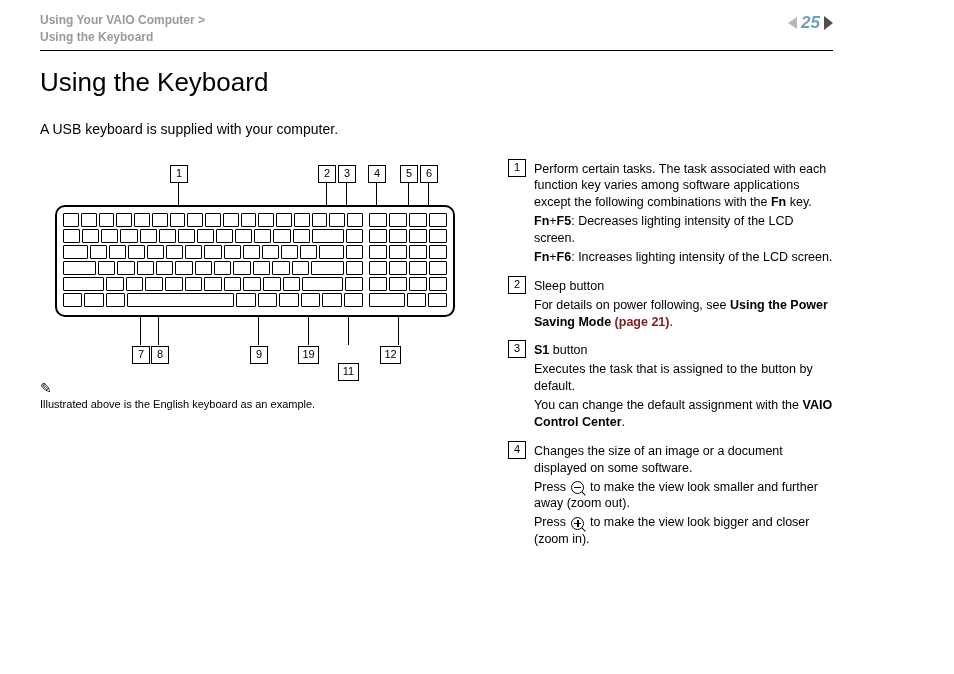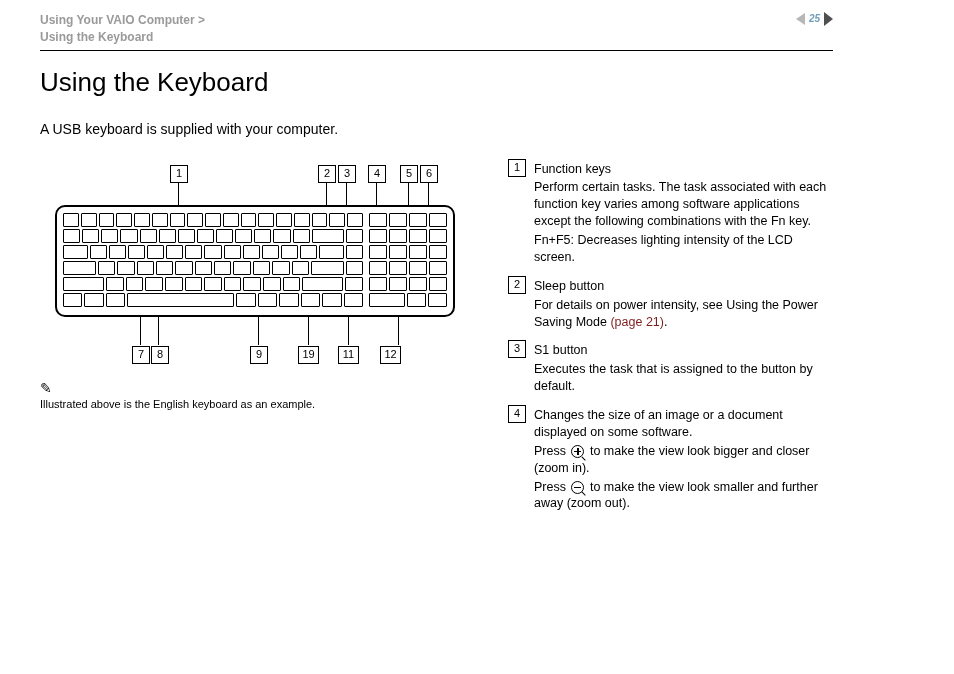--- a/index.html
+++ b/index.html
@@ -36,21 +36,21 @@
     display: flex;
     align-items: center;
     gap: 4px;
     color: #838383;
     font-weight: bold;
   }
   .pagenav .pg {
     color: #6fa0b8;
     font-style: italic;
     font-weight: bold;
-    font-size: 10px;
+    font-size: 17px;
   }
   .arrow {
     width: 0; height: 0;
     border-top: 6px solid transparent;
     border-bottom: 6px solid transparent;
   }
   .arrow.left  { border-right: 9px solid #b7b7b7; }
   .arrow.right { border-left: 9px solid #4f4f4f; border-top-width:7px; border-bottom-width:7px;}
   h1 {
     font-size: 26px;
@@ -114,21 +114,21 @@
     font-size: 11px;
     margin-top: 14px;
   }
   .note .pencil { font-size: 14px; color:#000; margin-right:2px;}
   .right-col { flex:1; font-size:12.5px; }
   .item { display:flex; gap:8px; margin-bottom:8px; }
   .item .num { flex-shrink:0; }
   .item .body p { margin: 2px 0; }
   .item .title-line { margin-top:0; }
   .link { color: #7f1d1d; }
-  b { font-weight: normal; text-align: center; }
+  b { font-weight: bold; text-align: center; }
   .zoom-icon {
     display:inline-block;
     width:13px; height:13px;
     border:1.2px solid #000;
     border-radius:50%;
     position:relative;
     vertical-align:middle;
     margin:0 2px;
     box-sizing:border-box;
   }
@@ -326,59 +326,60 @@
         <div class="leader" style="top:150px;left:118px;height:30px"></div>
         <div class="leader" style="top:150px;left:218px;height:30px"></div>
         <div class="leader" style="top:150px;left:268px;height:30px"></div>
         <div class="leader" style="top:150px;left:308px;height:30px"></div>
         <div class="leader" style="top:150px;left:358px;height:30px"></div>
 
         <div class="num" style="position:absolute;top:181px;left:92px">7</div>
         <div class="num" style="position:absolute;top:181px;left:111px">8</div>
         <div class="num" style="position:absolute;top:181px;left:210px">9</div>
         <div class="num" style="position:absolute;top:181px;left:258px;width:19px">19</div>
-        <div class="num" style="position:absolute;top:181px;left:298px;width:19px">11</div>
+        <div class="num" style="position:absolute;top:198px;left:298px;width:19px">11</div>
         <div class="num" style="position:absolute;top:181px;left:340px;width:19px">12</div>
       </div>
 
       <div class="note">
         <span class="pencil">✎</span><br>
         <span>Illustrated above is the English keyboard as an example.</span>
       </div>
     </div>
 
     <div class="right-col">
       <div class="item">
         <div class="num">1</div>
         <div class="body">
-          <p class="title-line"><span>Function keys</span></p>
           <p><span>Perform certain tasks. The task associated with each function key varies among software applications except the following combinations with the </span><b>Fn</b><span> key.</span></p>
           <p><b>Fn</b><span>+</span><b>F5</b><span>: Decreases lighting intensity of the LCD screen.</span></p>
+          <p><b>Fn</b><span>+</span><b>F6</b><span>: Increases lighting intensity of the LCD screen.</span></p>
         </div>
       </div>
 
       <div class="item">
         <div class="num">2</div>
         <div class="body">
           <p class="title-line"><span>Sleep button</span></p>
-          <p><span>For details on power intensity, see </span><b>Using the Power Saving Mode </b><b class="link">(page 21)</b><span>.</span></p>
+          <p><span>For details on power following, see </span><b>Using the Power Saving Mode </b><b class="link">(page 21)</b><span>.</span></p>
         </div>
       </div>
 
       <div class="item">
         <div class="num">3</div>
         <div class="body">
           <p class="title-line"><b>S1</b><span> button</span></p>
           <p>Executes the task that is assigned to the button by default.</p>
+          <p><span>You can change the default assignment with the </span><b>VAIO Control Center</b><span>.</span></p>
         </div>
       </div>
 
       <div class="item">
         <div class="num">4</div>
         <div class="body">
           <p>Changes the size of an image or a document displayed on some software.</p>
+          <p><span>Press </span><span class="zoom-icon"><span class="h"></span></span><span> to make the view look smaller and further away (zoom out).</span></p>
           <p><span>Press </span><span class="zoom-icon"><span class="h"></span><span class="v"></span></span><span> to make the view look bigger and closer (zoom in).</span></p>
-          <p><span>Press </span><span class="zoom-icon"><span class="h"></span></span><span> to make the view look smaller and further away (zoom out).</span></p>
         </div>
       </div>
     </div>
   </div>
 </div>
 
 </body></html>

